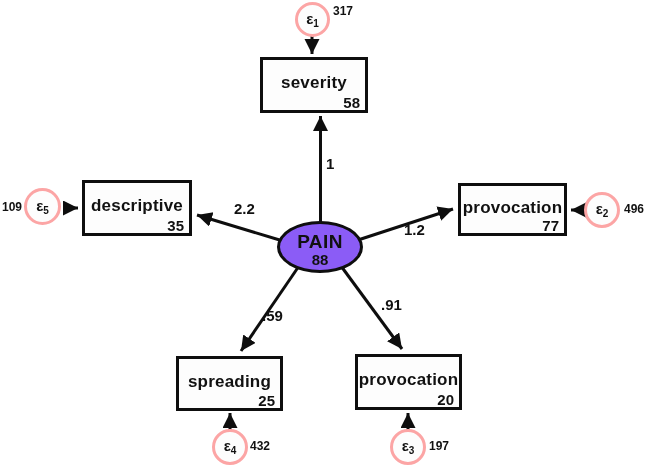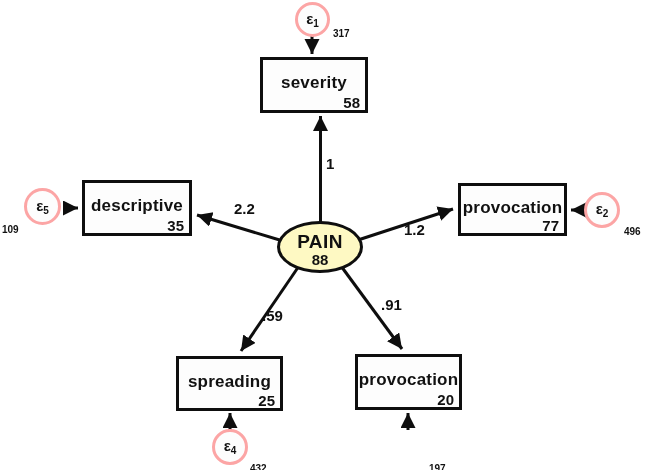--- a/index.html
+++ b/index.html
@@ -14,33 +14,33 @@
   }
   .var-label{
     position:absolute;left:0;right:0;top:50%;transform:translateY(-58%);
     text-align:center;font-weight:bold;font-size:17px;letter-spacing:.2px;
   }
   .var-value{
     position:absolute;right:5px;bottom:-1px;font-weight:bold;font-size:15px;
   }
   .latent{
     position:absolute;left:277px;top:221px;width:86px;height:52px;
-    border:3px solid #0e0e0e;border-radius:50%;background:#fef9c3;
+    border:3px solid #0e0e0e;border-radius:50%;background:#8b5cf6;
     box-sizing:border-box;text-align:center;
   }
   .latent-label{font-weight:bold;font-size:19px;line-height:1;margin-top:8px;letter-spacing:.4px;}
   .latent-value{font-weight:bold;font-size:15px;line-height:1;margin-top:1px;}
   .err-circle{
     position:absolute;border:3px solid #fca5a5;border-radius:50%;background:#fdfdfd;
     box-sizing:border-box;display:flex;align-items:center;justify-content:center;
   }
   .err-sym{font-weight:bold;font-size:15px;line-height:1;}
   .err-sub{font-weight:bold;font-size:10px;vertical-align:-3px;}
   .num{
-    position:absolute;font-weight:bold;font-size:10px;line-height:1;white-space:nowrap;margin-top:24px;
+    position:absolute;font-weight:bold;font-size:12px;line-height:1;white-space:nowrap;
   }
   .coef{
     position:absolute;font-weight:bold;font-size:15px;line-height:1;white-space:nowrap;
   }
 </style>
 </head>
 <body>
 
 <div class="stage">
 
@@ -97,20 +97,23 @@
     <div class="var-label">descriptive</div>
     <div class="var-value">35</div>
   </div>
 
   <div class="err-circle" style="left:295px;top:2px;width:35px;height:35px;">
     <span class="err-sym"><span>ε</span><span class="err-sub">1</span></span>
   </div>
   <div class="err-circle" style="left:584px;top:192px;width:36px;height:36px;">
     <span class="err-sym"><span>ε</span><span class="err-sub">2</span></span>
   </div>
+  <div class="err-circle" style="left:390px;top:429px;width:36px;height:36px;">
+    <span class="err-sym"><span>ε</span><span class="err-sub">3</span></span>
+  </div>
   <div class="err-circle" style="left:212px;top:429px;width:36px;height:36px;">
     <span class="err-sym"><span>ε</span><span class="err-sub">4</span></span>
   </div>
   <div class="err-circle" style="left:24px;top:188px;width:37px;height:37px;">
     <span class="err-sym"><span>ε</span><span class="err-sub">5</span></span>
   </div>
 
   <div class="num" style="left:333px;top:5px;">317</div>
   <div class="num" style="left:624px;top:203px;">496</div>
   <div class="num" style="left:429px;top:440px;">197</div>

